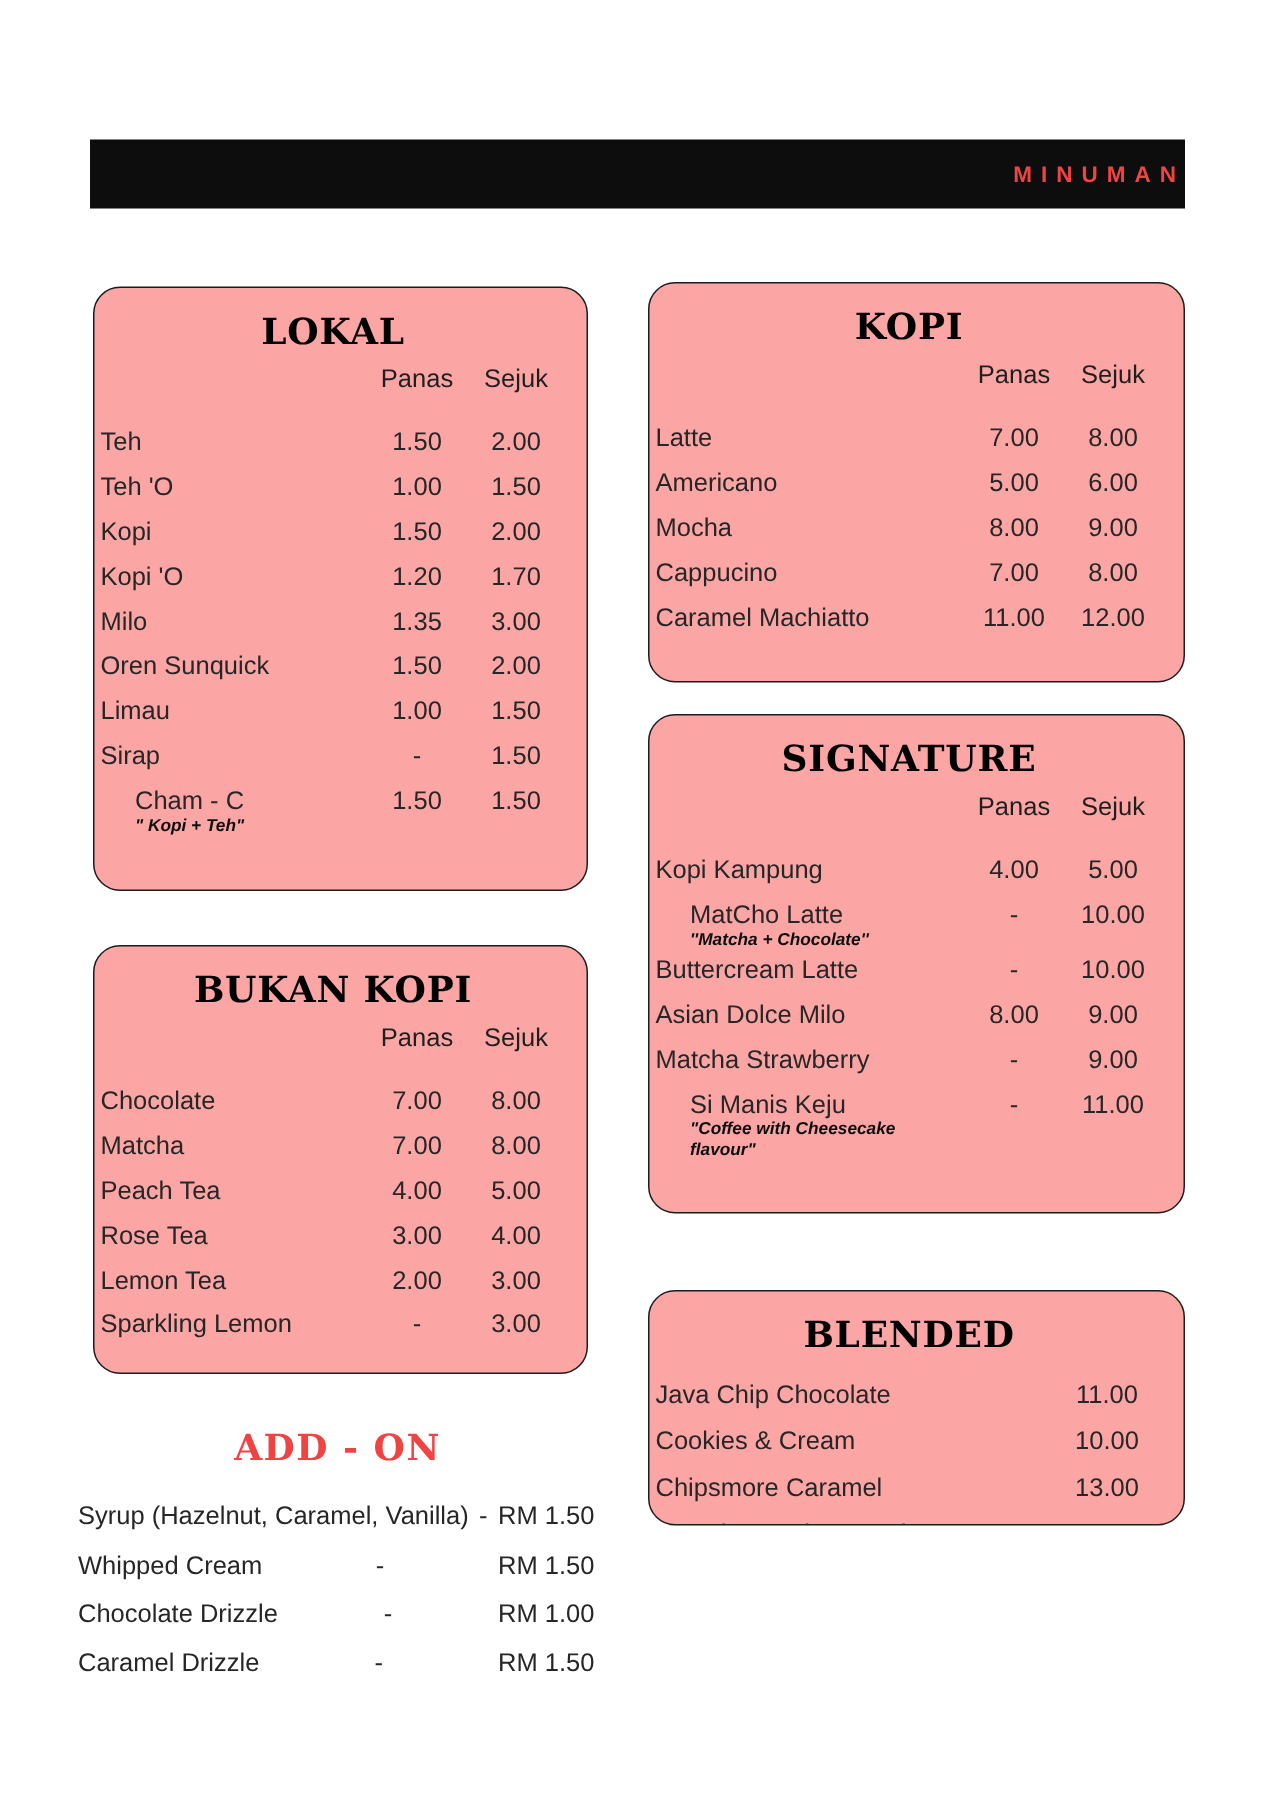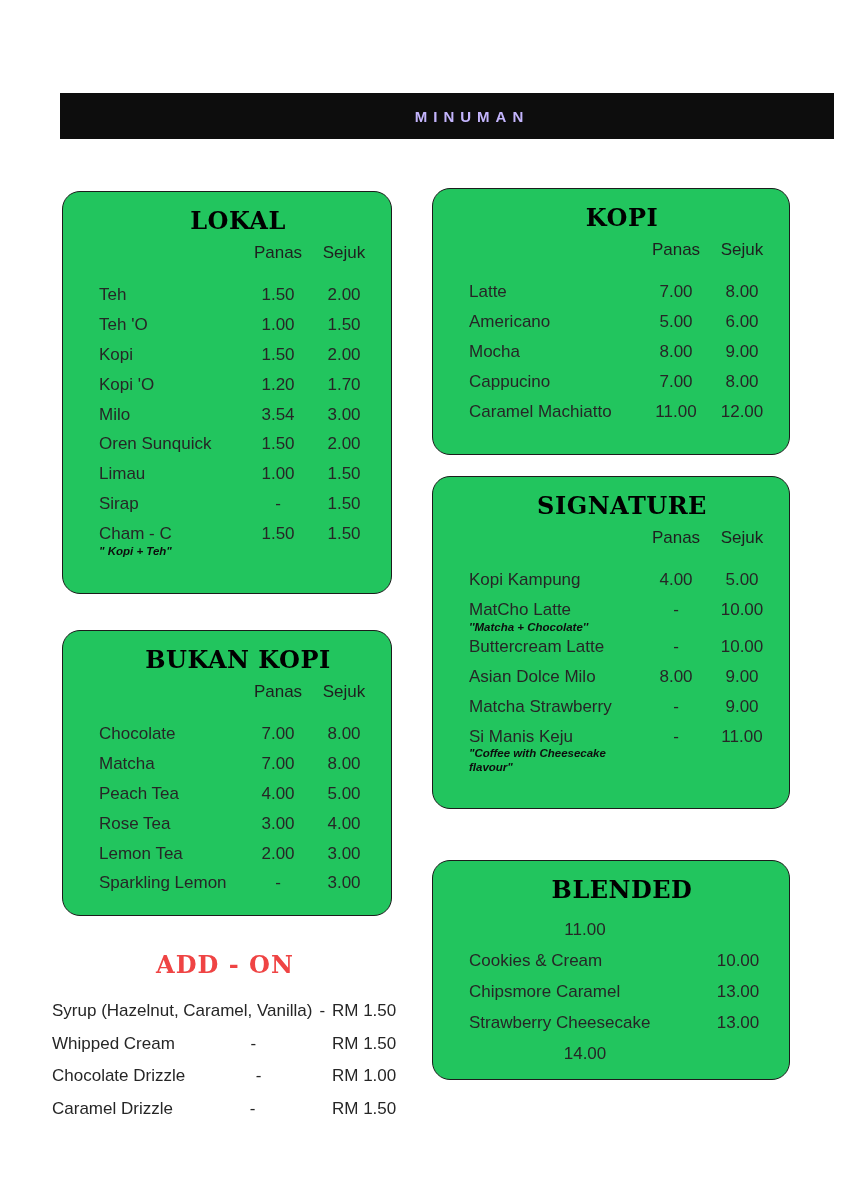--- a/index.html
+++ b/index.html
@@ -4,51 +4,51 @@
 <style>
   html,body{margin:0;padding:0;background:#e9e9e9;}
   .page{
     position:relative;width:849px;height:1200px;background:#ffffff;
     font-family:"Liberation Sans","DejaVu Sans",sans-serif;color:#262626;
     overflow:hidden;margin:0 auto;
   }
   
   .header-bar{
     position:absolute;left:60px;top:93px;width:730px;height:46px;
-    background:#0d0d0d;color:#c4b5fd;display:flex;align-items:center;justify-content:center;padding-left:44px;
+    background:#0d0d0d;color:#ef4444;display:flex;align-items:center;justify-content:flex-end;
   }
   .header-bar .title{
     font-size:15px;font-weight:bold;letter-spacing:6px;padding-left:6px;
   }
   
   .card{
-    position:absolute;box-sizing:border-box;background:#22c55e;
+    position:absolute;box-sizing:border-box;background:#fca5a5;
     border:1.5px solid #1c1c1c;border-radius:18px;
-    padding:10px 14px 0 36px;overflow:hidden;
+    padding:10px 14px 0 4px;overflow:hidden;
   }
   #card-lokal   {left:62px; top:191px;width:330px;height:403px;}
   #card-kopi    {left:432px;top:188px;width:358px;height:267px;}
   #card-signature{left:432px;top:476px;width:358px;height:333px;}
   #card-bukan   {left:62px; top:630px;width:330px;height:286px;}
-  #card-blended {left:432px;top:860px;width:358px;height:220px;}
+  #card-blended {left:432px;top:860px;width:358px;height:157px;}
   .card-title{
     margin:4px 0 0 0;text-align:center;color:#000;
     font-family:"DejaVu Serif","Liberation Serif",serif;
     font-weight:800;font-size:24px;letter-spacing:0.5px;
   }
   .col-head{display:grid;grid-template-columns:1fr 66px 66px;margin-top:8px;font-size:17px;color:#1f1f1f;}
   .col-head .cell.price{text-align:center;}
   .rows{margin-top:22px;}
   #card-blended .rows{margin-top:16px;}
   .card .row{
     display:grid;grid-template-columns:1fr 66px 66px;align-items:start;
     margin-bottom:10px;font-size:17px;line-height:1.17;
   }
   #card-blended .row{grid-template-columns:1fr 74px;margin-bottom:11px;}
-  .card .row.has-note{margin-bottom:3px;}
+  .card .row.has-note{margin-bottom:3px;margin-left:23px;}
   .card .cell.price{text-align:center;}
   .note{
     font-size:11.5px;font-weight:bold;font-style:italic;color:#0d0d0d;
     line-height:1.15;margin-top:1px;max-width:172px;
   }
   
   #addon{position:absolute;left:52px;top:950px;width:346px;}
   .addon-title{
     margin:0 0 16px 0;text-align:center;color:#ef4444;
     font-family:"DejaVu Serif","Liberation Serif",serif;
@@ -101,21 +101,21 @@
           <div class="cell name">
             <div>Kopi 'O</div>
           </div>
           <div class="cell price">1.20</div>
           <div class="cell price">1.70</div>
         </div>
         <div class="row">
           <div class="cell name">
             <div>Milo</div>
           </div>
-          <div class="cell price">3.54</div>
+          <div class="cell price">1.35</div>
           <div class="cell price">3.00</div>
         </div>
         <div class="row">
           <div class="cell name">
             <div>Oren Sunquick</div>
           </div>
           <div class="cell price">1.50</div>
           <div class="cell price">2.00</div>
         </div>
         <div class="row">
@@ -294,20 +294,23 @@
           <div class="cell price">-</div>
           <div class="cell price">3.00</div>
         </div>
       </div>
   </section>
 
   <section class="card" id="card-blended">
     <h2 class="card-title">BLENDED</h2>
     <div class="rows">
         <div class="row">
+          <div class="cell name">
+            <div>Java Chip Chocolate</div>
+          </div>
           <div class="cell price">11.00</div>
         </div>
         <div class="row">
           <div class="cell name">
             <div>Cookies &amp; Cream</div>
           </div>
           <div class="cell price">10.00</div>
         </div>
         <div class="row">
           <div class="cell name">

